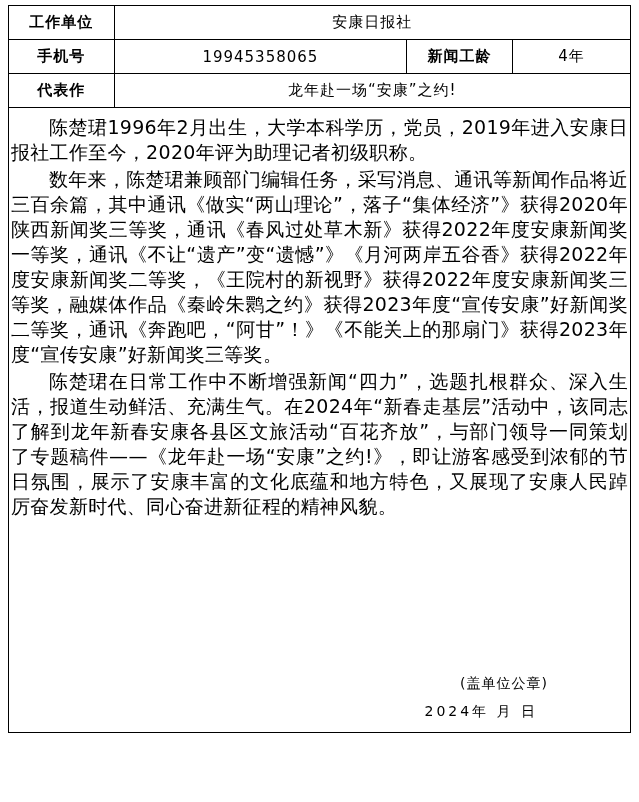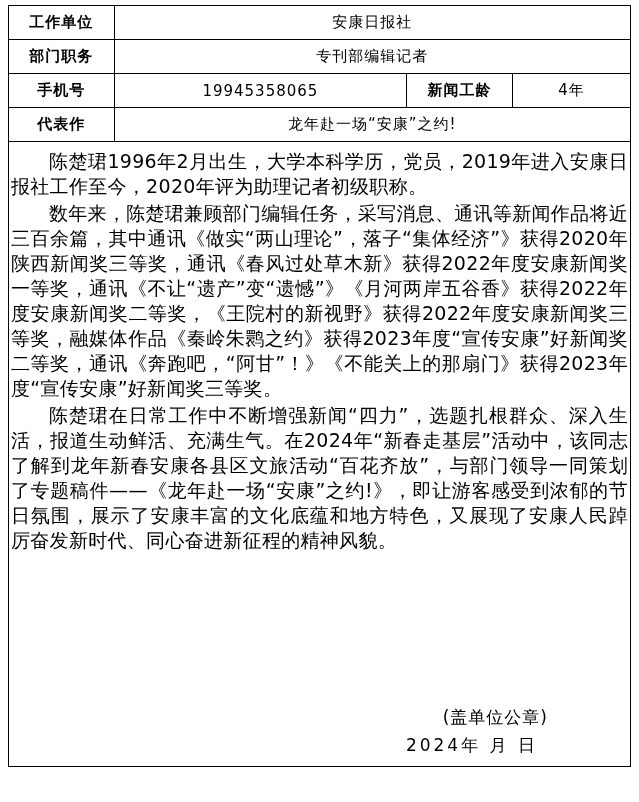--- a/index.html
+++ b/index.html
@@ -55,21 +55,21 @@
     line-height: 25px;
     text-indent: 2em;
     text-align: justify;
     margin: 0 0 2px 0;
     letter-spacing: 0.3px;
   }
   .sign-block {
     margin-top: 150px;
     text-align: right;
     padding-right: 80px;
-    font-size: 17px;
+    font-size: 14px;
     line-height: 28px;
   }
   .sign-line {
     letter-spacing: 1px;
   }
   .date-line {
     letter-spacing: 3px;
     padding-right: 10px;
   }
 </style>
@@ -86,24 +86,20 @@
       <col style="width:15%">
       <col style="width:17%">
       <col style="width:19%">
     </colgroup>
     <tbody>
       <tr>
         <td class="label">工作单位</td>
         <td class="value" colspan="5">安康日报社</td>
       </tr>
       <tr>
-        <td class="label">部门职务</td>
-        <td class="value" colspan="5">专刊部编辑记者</td>
-      </tr>
-      <tr>
         <td class="label">手机号</td>
         <td class="value" colspan="3">19945358065</td>
         <td class="label">新闻工龄</td>
         <td class="value">4年</td>
       </tr>
       <tr>
         <td class="label">代表作</td>
         <td class="value" colspan="5">龙年赴一场“安康”之约!</td>
       </tr>
       <tr>

